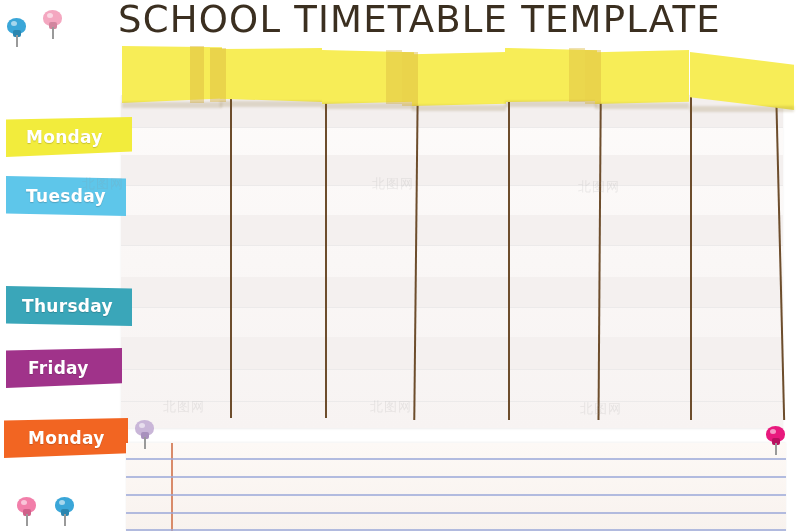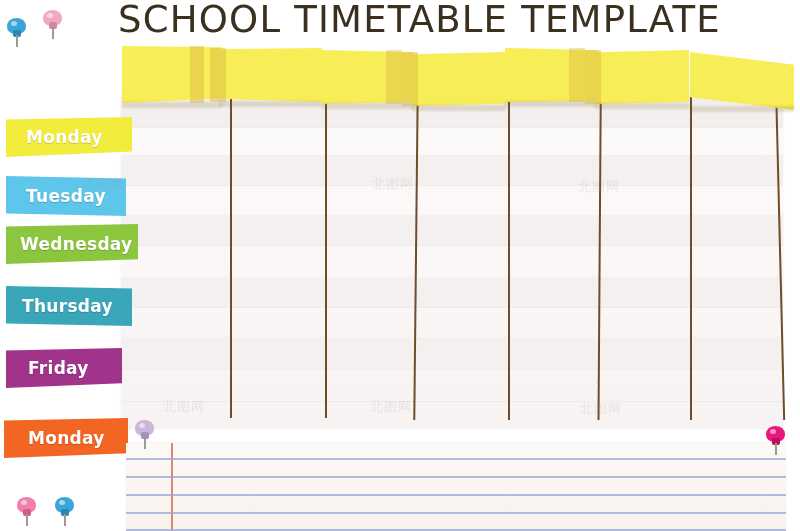--- a/index.html
+++ b/index.html
@@ -272,23 +272,20 @@
     <div class="sheet" style="clip-path:polygon(0 0,100% 22%,100% 100%,0 78%);"></div>
     <div class="shadow" style="bottom:-2px;"></div>
   </div>
 
   <div class="ribbon" style="top:117px; width:126px; background:#f2ec3c; clip-path:polygon(0 6%,100% 0,100% 86%,0 100%); padding-left:20px;">
     <span>Monday</span>
   </div>
   <div class="ribbon" style="top:176px; width:120px; background:#5ec6ea; clip-path:polygon(0 0,100% 6%,100% 100%,0 94%); padding-left:20px;">
     <span>Tuesday</span>
   </div>
-  <div class="ribbon" style="top:224px; width:132px; background:#8cc63f; clip-path:polygon(0 6%,100% 0,100% 88%,0 100%); padding-left:14px;">
-    <span>Wednesday</span>
-  </div>
   <div class="ribbon" style="top:348px; width:116px; background:#a0338a; clip-path:polygon(0 6%,100% 0,100% 88%,0 100%); padding-left:22px;">
     <span>Friday</span>
   </div>
   <div class="ribbon" style="top:286px; width:126px; background:#3aa6b9; clip-path:polygon(0 0,100% 6%,100% 100%,0 94%); padding-left:16px;">
     <span>Thursday</span>
   </div>
 
   <div class="ribbon" style="left:4px; top:418px; width:124px; height:40px; background:#f26522; clip-path:polygon(0 6%,100% 0,100% 88%,0 100%); padding-left:24px;">
     <span>Monday</span>
   </div>

